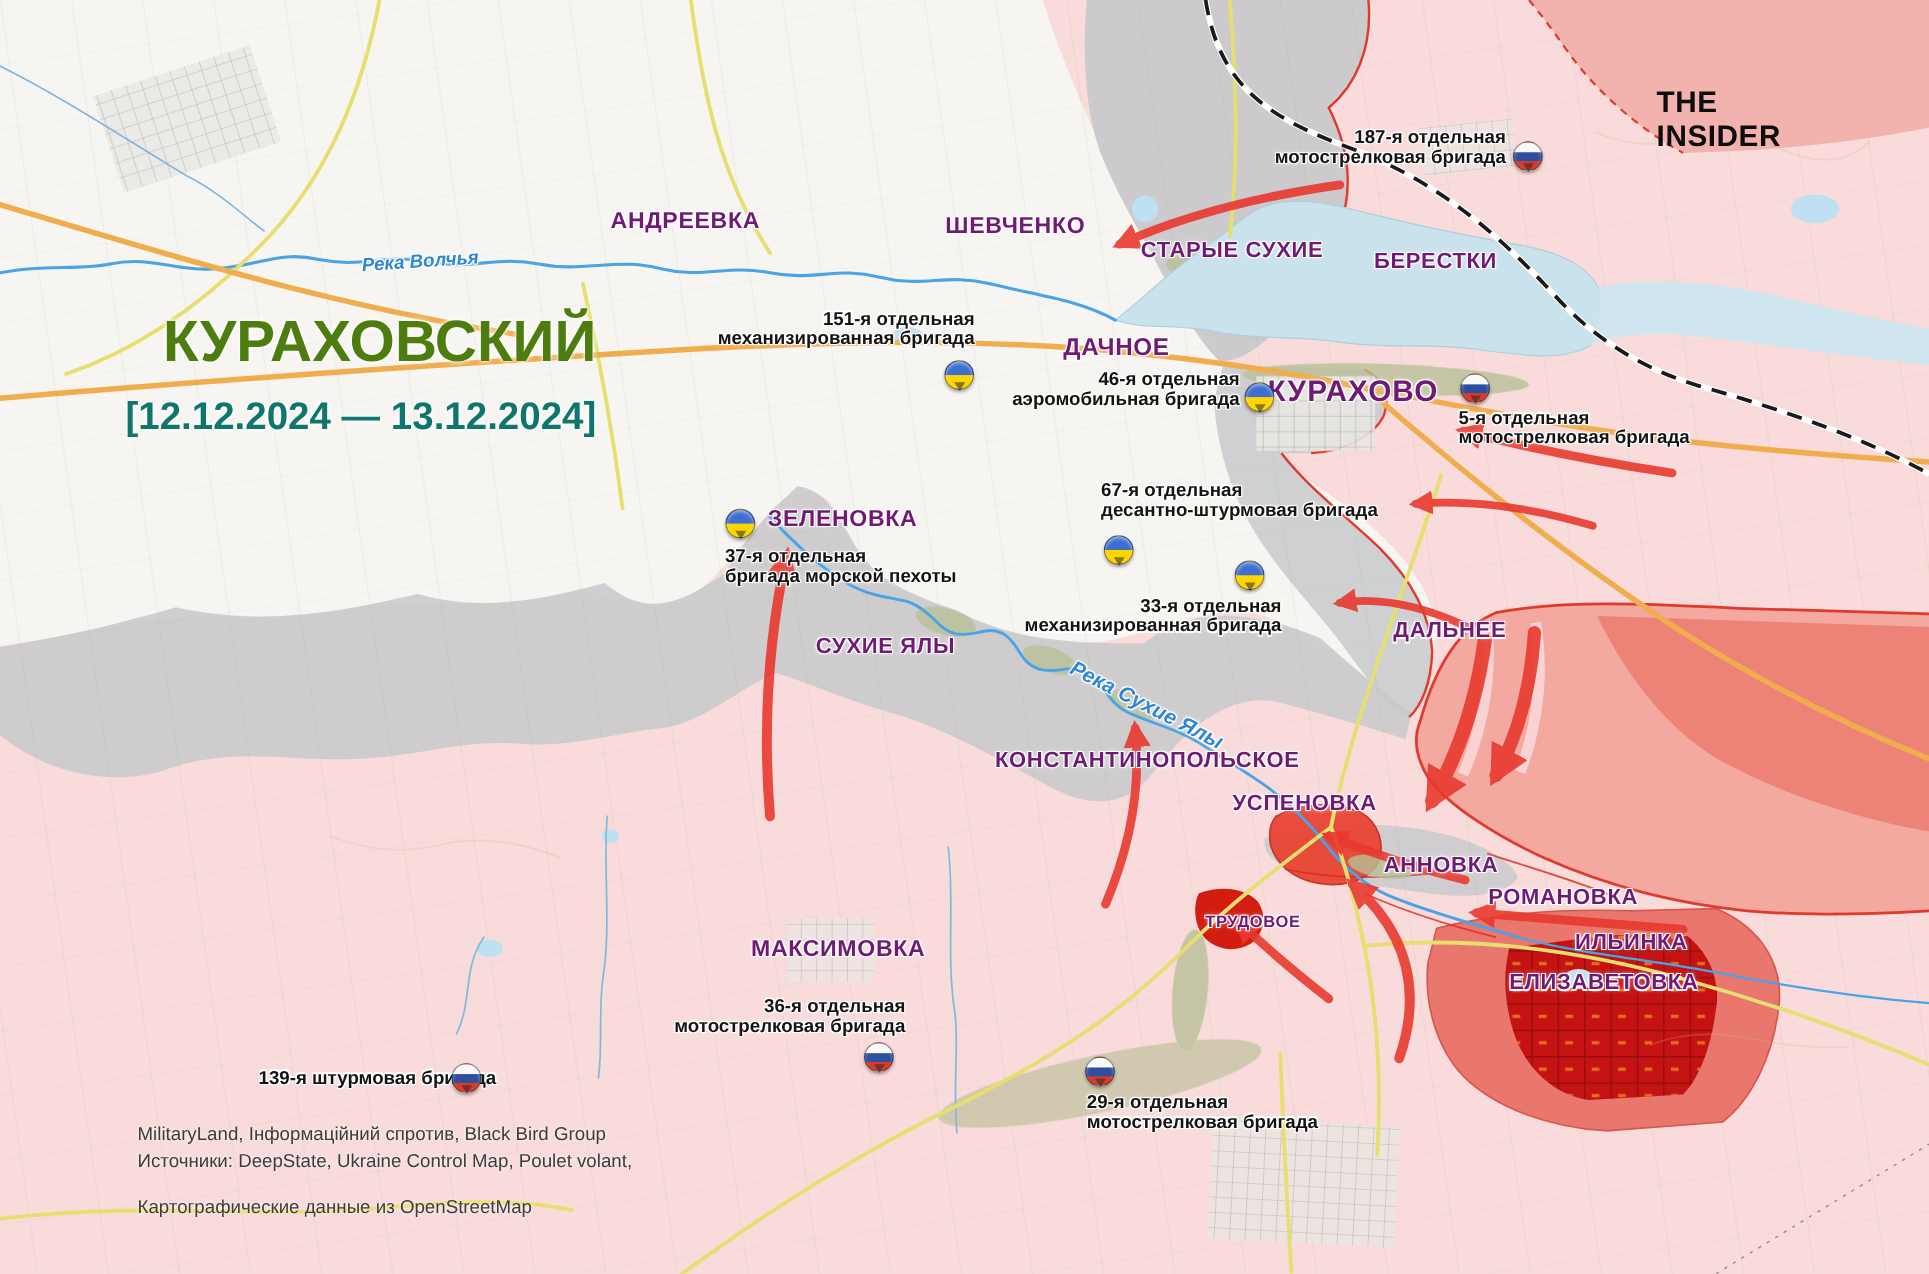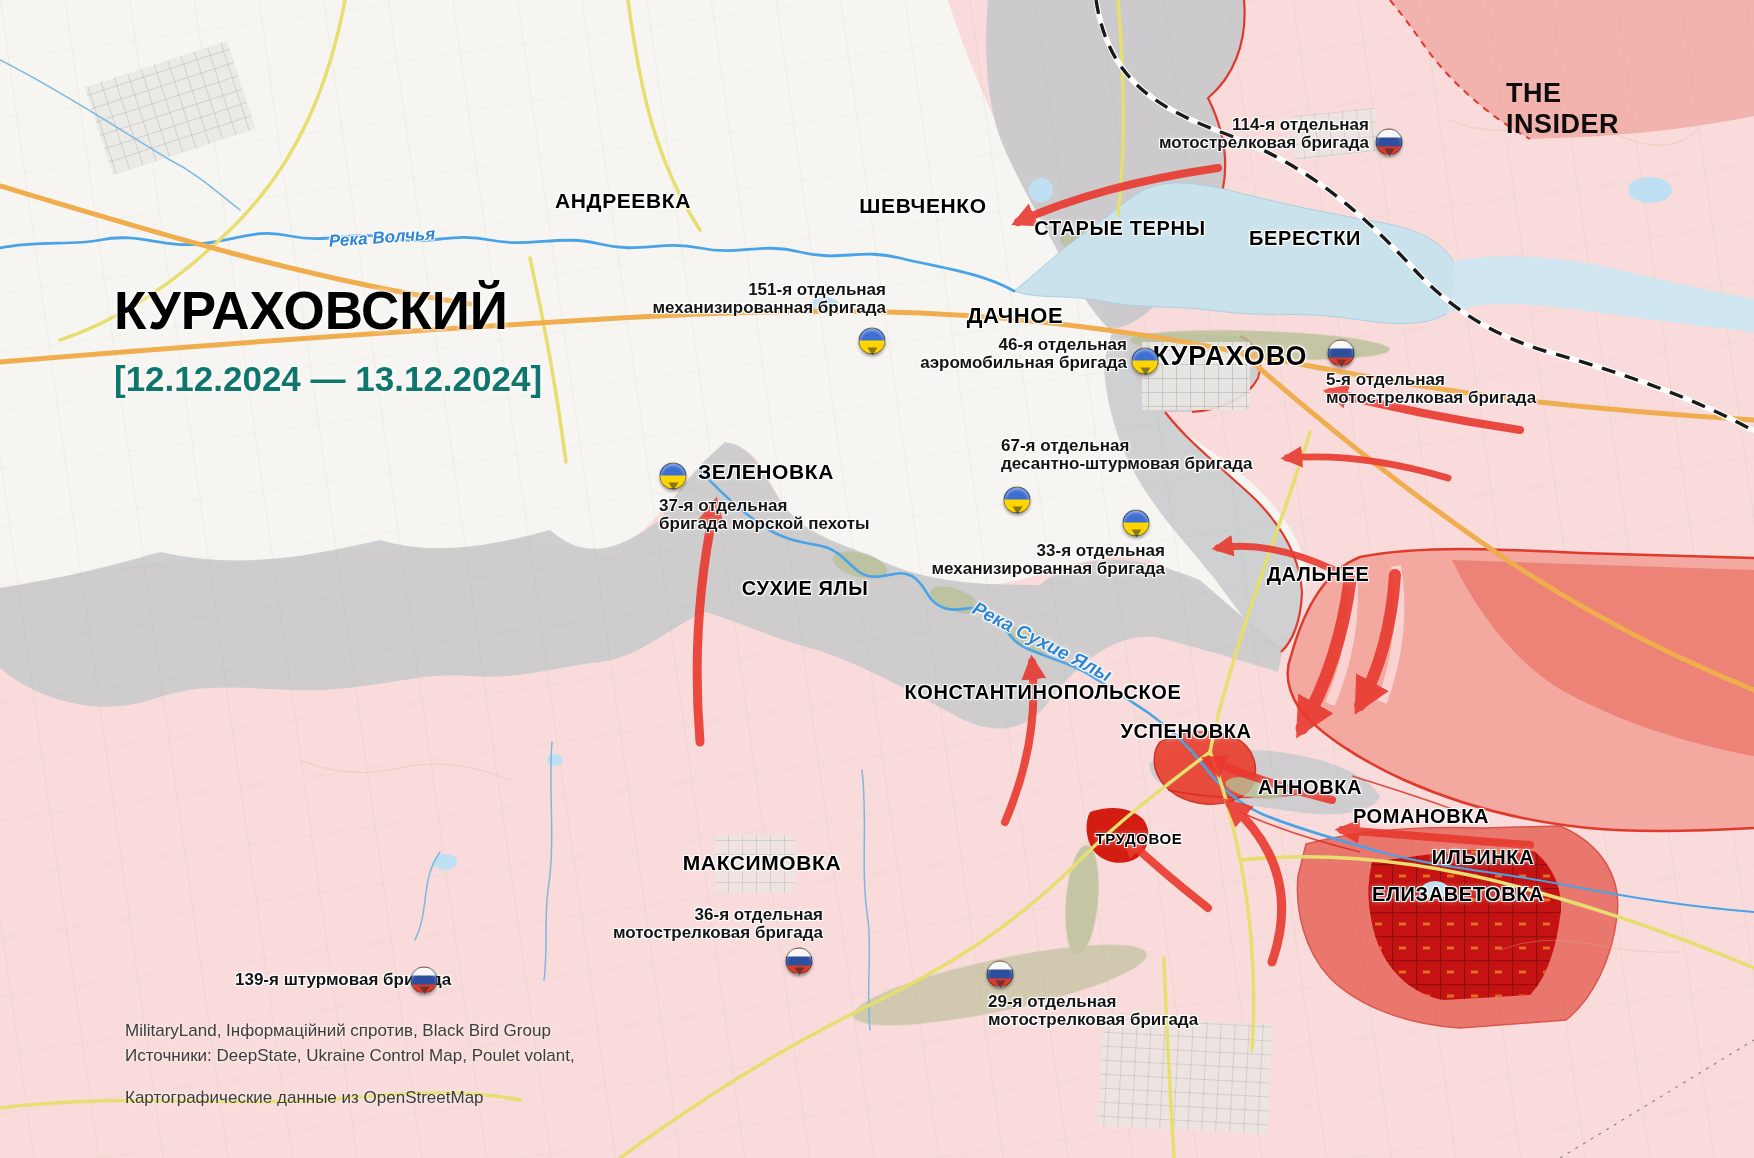--- a/index.html
+++ b/index.html
@@ -3,33 +3,33 @@
 <meta charset="utf-8">
 <style>
   html,body{margin:0;padding:0;}
   body{width:1754px;height:1158px;overflow:hidden;font-family:"Liberation Sans",sans-serif;}
   .map-wrap{position:relative;width:1754px;height:1158px;background:#f8dbda;}
   .map-wrap svg.base{position:absolute;left:0;top:0;}
   .lbl{position:absolute;white-space:nowrap;
        text-shadow:-1px -1px 0 rgba(255,255,255,.92),1px -1px 0 rgba(255,255,255,.92),
                    -1px 1px 0 rgba(255,255,255,.92),1px 1px 0 rgba(255,255,255,.92),
                    0 0 5px rgba(255,255,255,.85);}
-  .town{color:#000000;font-weight:700;letter-spacing:.6px;transform:translate(-50%,-50%);}
+  .town{color:#701a75;font-weight:700;letter-spacing:.6px;transform:translate(-50%,-50%);}
   .river-lbl{color:#2f86d6;font-style:italic;font-weight:700;font-size:17px;transform:translate(-50%,-50%);}
   .unit{font-size:17px;font-weight:600;color:#141414;line-height:18px;}
   .unit.r{text-align:right;transform:translateX(-100%);}
   .pin{position:absolute;width:25px;height:25px;border-radius:50%;transform:translate(-50%,-50%);
        border:1.5px solid rgba(40,40,40,.55);box-shadow:0 2px 3px rgba(0,0,0,.35),inset 0 2px 3px rgba(255,255,255,.45);}
   .pin[data-country="ua"]{background:linear-gradient(180deg,#3d6fd1 0 50%,#ffd500 50% 100%);}
   .pin[data-country="ru"]{background:linear-gradient(180deg,#f8f8f8 0 34%,#2d4f9e 34% 67%,#d93a2b 67% 100%);}
   .pin::after{content:"";position:absolute;left:50%;bottom:-7px;transform:translateX(-50%);
        border:5px solid transparent;border-top:8px solid rgba(40,40,40,.55);}
   .title-block{position:absolute;left:114px;top:284px;}
-  .title-red{font-size:53px;font-weight:800;color:#000000;letter-spacing:0;line-height:1;
-       text-shadow:0 0 6px rgba(255,255,255,.9),0 0 3px rgba(255,255,255,.9);}
+  .title-red{font-size:53px;font-weight:800;color:#4d7c0f;letter-spacing:0;line-height:1;
+       text-shadow:0 0 6px rgba(255,255,255,.9),0 0 3px rgba(255,255,255,.9);text-align:right;}
   .title-dark{font-size:49px;font-weight:800;color:#373737;line-height:1;margin-top:31px;
        text-shadow:0 0 6px rgba(255,255,255,.9),0 0 3px rgba(255,255,255,.9);}
   .title-date{font-size:35px;font-weight:600;color:#0f766e;margin-top:22px;
        text-shadow:0 0 6px rgba(255,255,255,.9),0 0 3px rgba(255,255,255,.9);}
   .logo{position:absolute;left:1630px;top:78px;transform:translateX(-100%);
        font-size:27px;font-weight:800;color:#0d0d0d;letter-spacing:.5px;}
   .sources{position:absolute;left:125px;top:1018px;font-size:17px;color:#3c3c3c;line-height:25px;
        text-shadow:0 0 4px rgba(255,255,255,.9);}
   .sources .l3{margin-top:17px;}
 </style>
@@ -238,41 +238,41 @@
 
   <div class="lbl title-block">
     <div class="title-red">КУРАХОВСКИЙ</div>
     <div class="title-date">[12.12.2024 — 13.12.2024]</div>
   </div>
 
   <div class="logo">THE INSIDER</div>
 
   <div class="lbl town" style="left:623px;top:201px;font-size:21px">АНДРЕЕВКА</div>
   <div class="lbl town" style="left:923px;top:206px;font-size:21px">ШЕВЧЕНКО</div>
-  <div class="lbl town" style="left:1120px;top:228px;font-size:20px">СТАРЫЕ ТЕРНЫ</div>
+  <div class="lbl town" style="left:1120px;top:228px;font-size:20px">СТАРЫЕ СУХИЕ</div>
   <div class="lbl town" style="left:1305px;top:238px;font-size:20px">БЕРЕСТКИ</div>
   <div class="lbl town" style="left:1015px;top:316px;font-size:22px">ДАЧНОЕ</div>
   <div class="lbl town" style="left:1230px;top:356px;font-size:27px;letter-spacing:1px">КУРАХОВО</div>
   <div class="lbl town" style="left:766px;top:472px;font-size:21px">ЗЕЛЕНОВКА</div>
   <div class="lbl town" style="left:1318px;top:574px;font-size:20px">ДАЛЬНЕЕ</div>
   <div class="lbl town" style="left:805px;top:588px;font-size:20px">СУХИЕ ЯЛЫ</div>
   <div class="lbl town" style="left:1043px;top:692px;font-size:20px">КОНСТАНТИНОПОЛЬСКОЕ</div>
   <div class="lbl town" style="left:1186px;top:731px;font-size:20px">УСПЕНОВКА</div>
   <div class="lbl town" style="left:1310px;top:787px;font-size:20px">АННОВКА</div>
   <div class="lbl town" style="left:1421px;top:816px;font-size:20px">РОМАНОВКА</div>
   <div class="lbl town" style="left:1139px;top:838px;font-size:15px">ТРУДОВОЕ</div>
   <div class="lbl town" style="left:1483px;top:857px;font-size:20px">ИЛЬИНКА</div>
   <div class="lbl town" style="left:1458px;top:894px;font-size:20px">ЕЛИЗАВЕТОВКА</div>
   <div class="lbl town" style="left:762px;top:863px;font-size:21px">МАКСИМОВКА</div>
 
   <div class="lbl river-lbl" style="left:382px;top:238px;transform:translate(-50%,-50%) rotate(-4deg)">Река Волчья</div>
   <div class="lbl river-lbl" style="left:1042px;top:642px;font-size:19px;transform:translate(-50%,-50%) rotate(27deg)">Река Сухие Ялы</div>
 
   <div class="lbl unit r" style="left:1369px;top:116px">
-    <div>114-я отдельная</div>
+    <div>187-я отдельная</div>
       <div>мотострелковая бригада</div>
   </div>
   <div class="pin" style="left:1389px;top:142px" data-country="ru"></div>
 
   <div class="lbl unit r" style="left:886px;top:281px">
     <div>151-я отдельная</div>
       <div>механизированная бригада</div>
   </div>
   <div class="pin" style="left:872px;top:341px" data-country="ua"></div>
 

